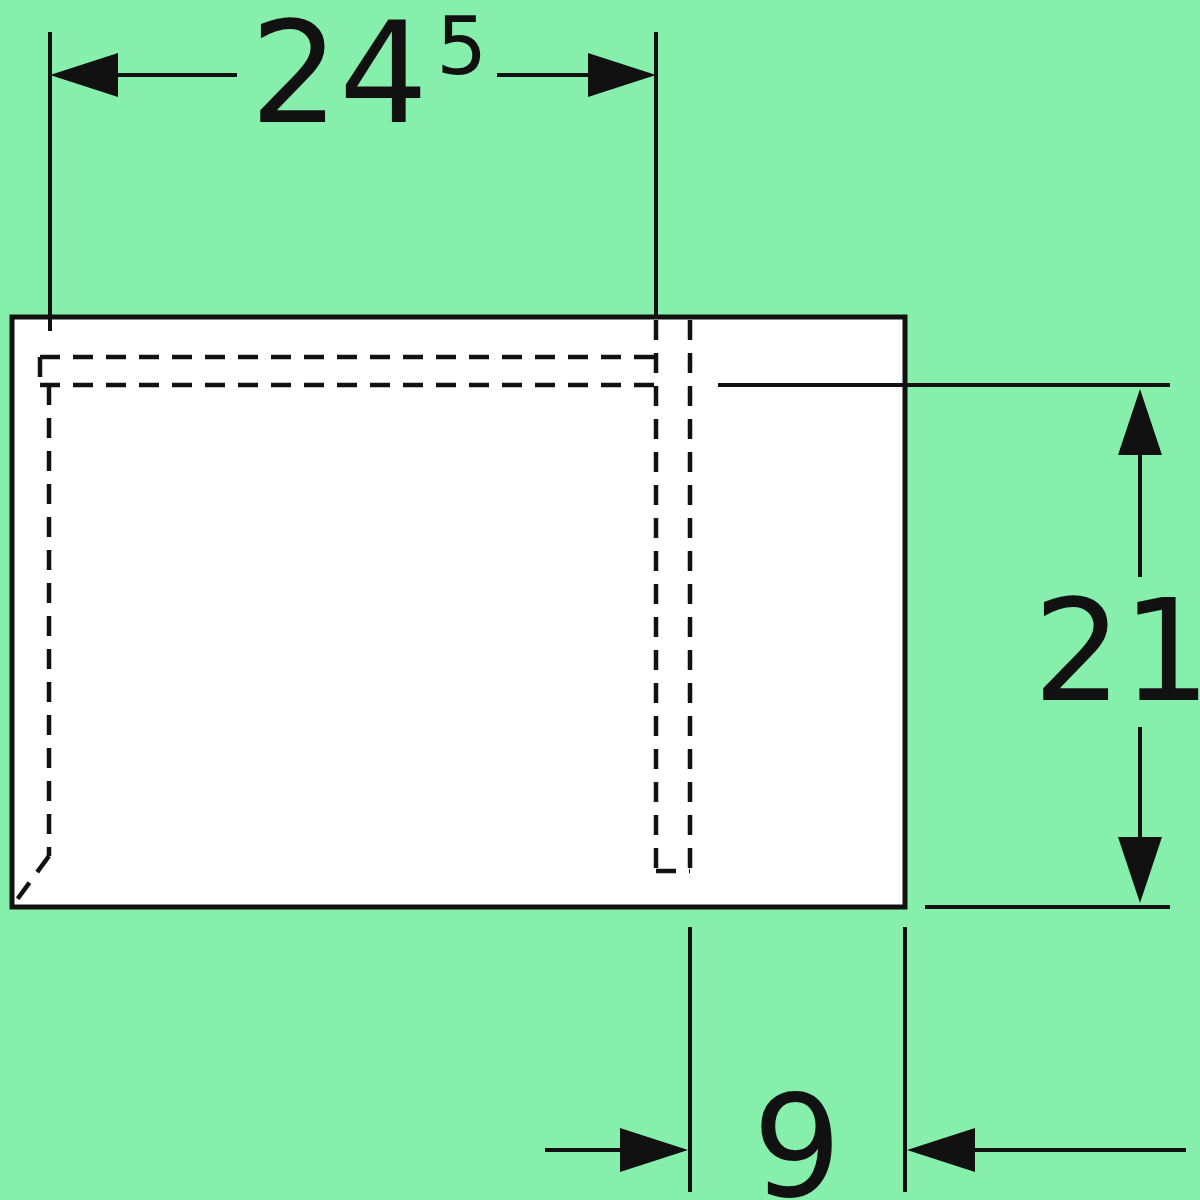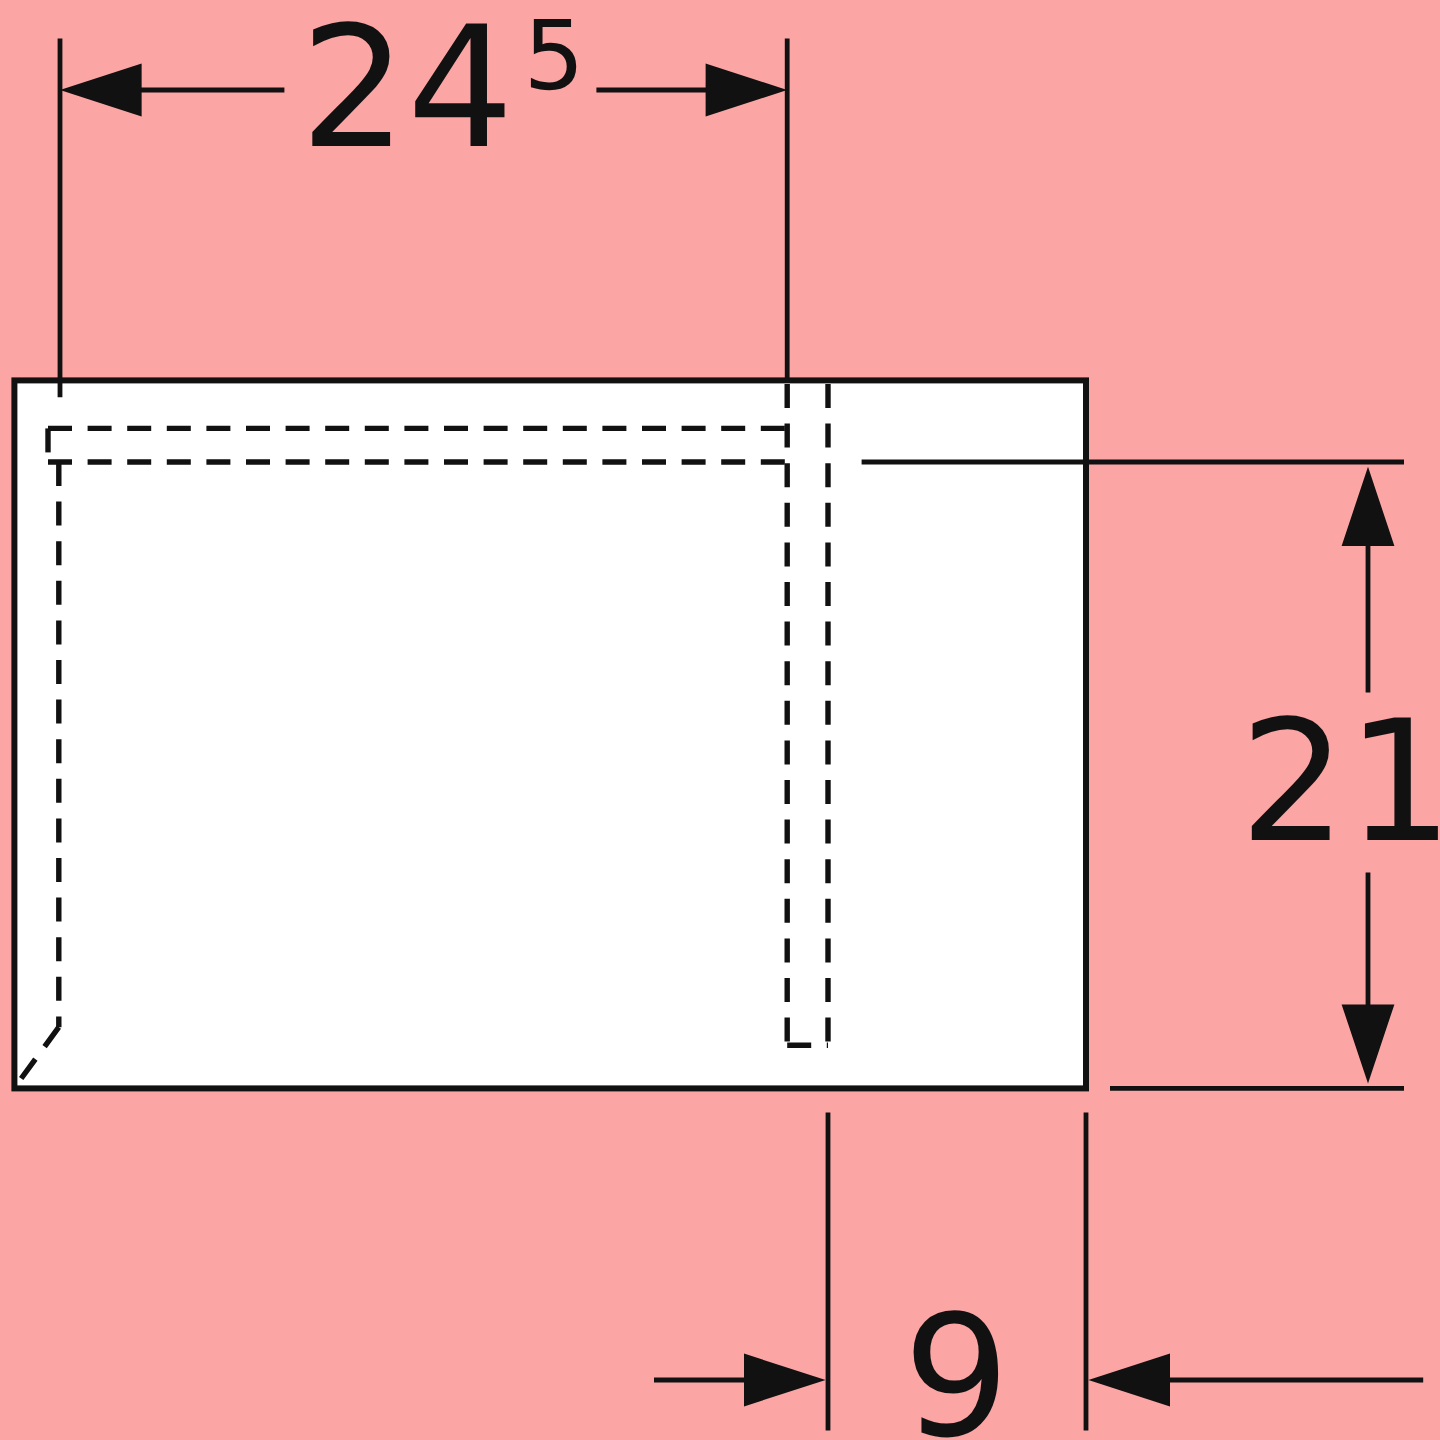--- a/index.html
+++ b/index.html
@@ -4,21 +4,21 @@
 <style>
   html, body {
     margin: 0;
     padding: 0;
     background: #ffffff;
   }
   .stage {
     width: 1200px;
     height: 1200px;
     position: relative;
-    background: #fca5a5;
+    background: #86efac;
     overflow: hidden;
   }
   svg {
     display: block;
   }
   .solid {
     stroke: #111111;
     stroke-width: 4;
     fill: none;
     stroke-linecap: butt;

